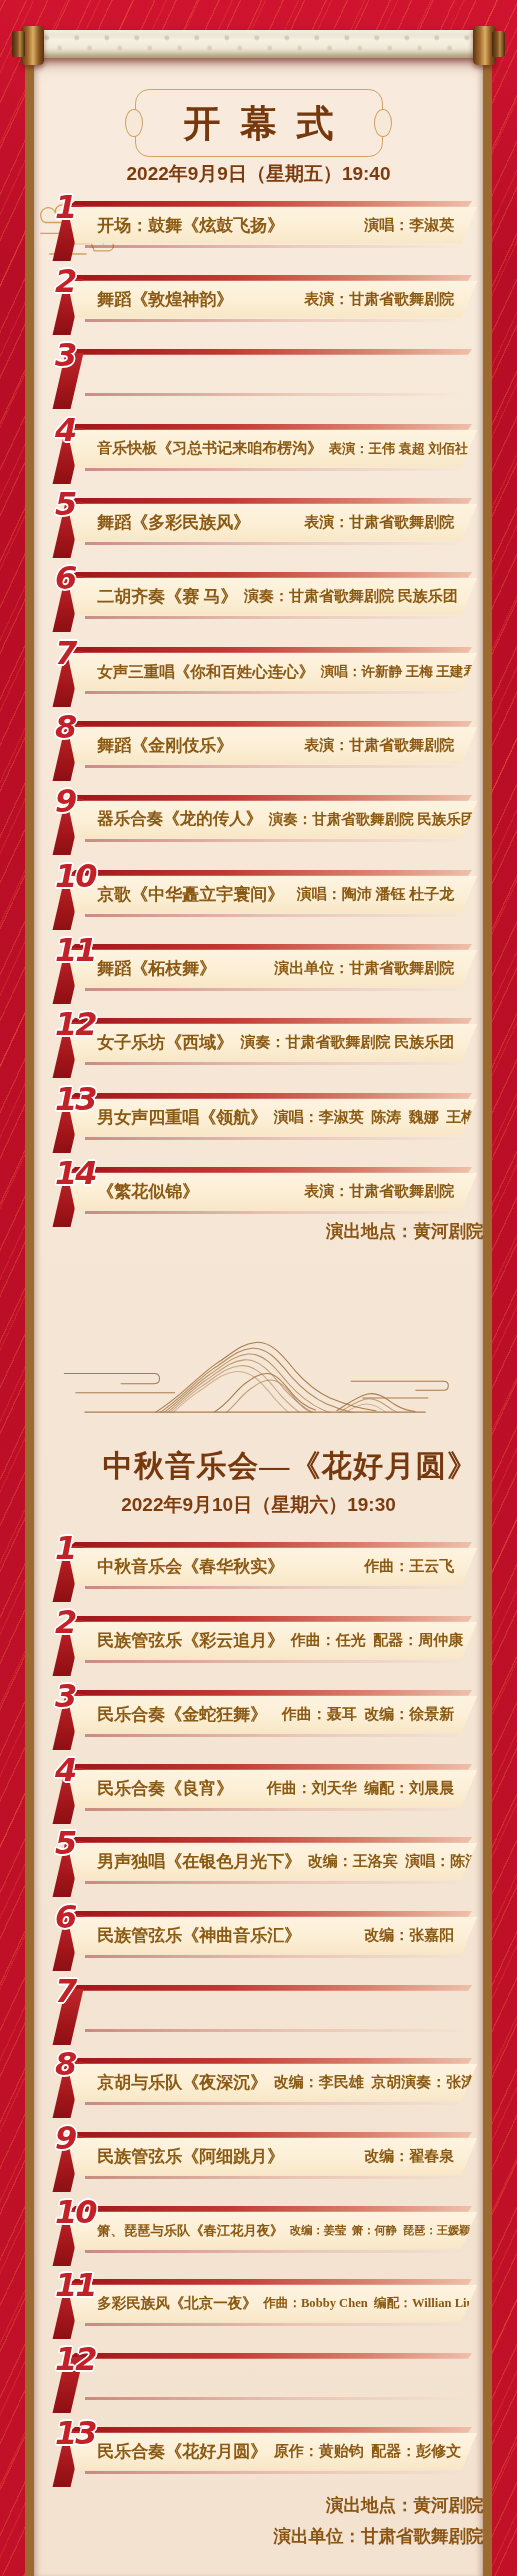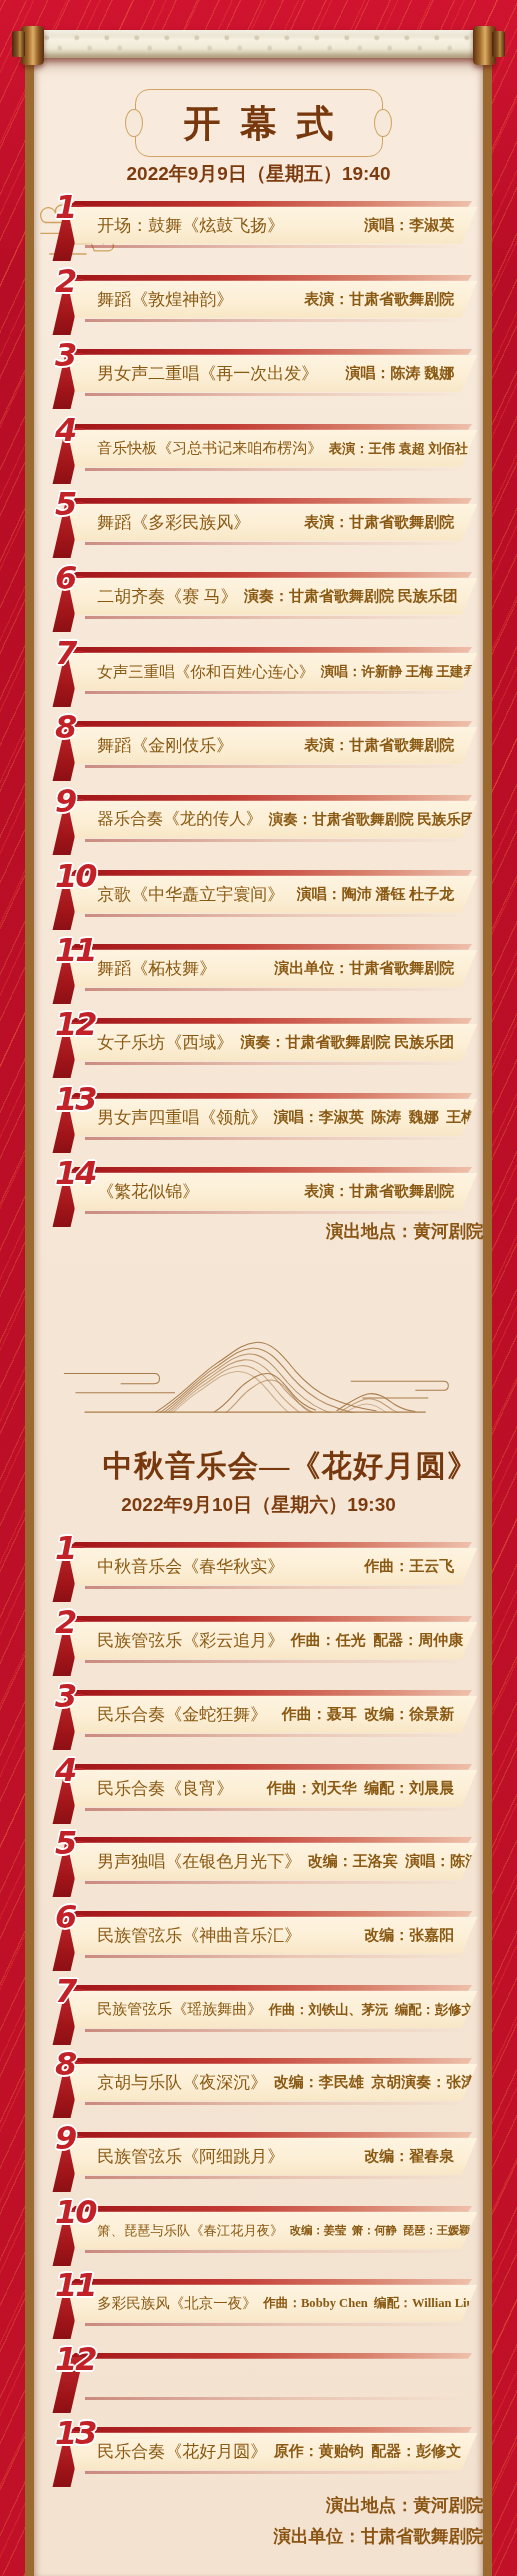--- a/index.html
+++ b/index.html
@@ -72,21 +72,21 @@
     display:flex;align-items:center;justify-content:space-between;gap:6.5px;
     padding:0 23px 0 30px;box-sizing:border-box;}
   .item::after{content:"";position:absolute;left:27px;right:14.2px;top:44px;height:3.2px;
     background:linear-gradient(90deg,rgba(150,30,25,.45),rgba(205,120,100,.28) 55%,rgba(205,120,100,0));
     filter:blur(0.6px);}
   .num{position:absolute;left:-3.2px;top:-9.7px;z-index:2;
     font-family:"DejaVu Sans","Liberation Sans",sans-serif;
     font-size:32px;font-weight:900;font-style:italic;letter-spacing:-1.9px;color:#c32128;line-height:1;
     text-shadow:-1.6px 0 #fff,1.6px 0 #fff,0 -1.6px #fff,0 1.6px #fff,
                 -1.3px -1.3px #fff,1.3px 1.3px #fff,-1.3px 1.3px #fff,1.3px -1.3px #fff;}
-  .song{font-size:17px;font-weight:400;color:#8a5913;white-space:pre;line-height:1;}
+  .song{font-size:17px;font-weight:700;color:#8a5913;white-space:pre;line-height:1;}
   .credit{font-size:15px;font-weight:700;color:#8a5913;white-space:pre;line-height:1;}
   
   .cloud{position:absolute;top:134px;left:-2.6px;}
   .mountain{position:absolute;top:1257px;left:50%;transform:translateX(-50%);}
 </style>
 </head>
 <body>
 
 <div class="paper">
 
@@ -120,24 +120,20 @@
     <div class="num">2</div>
     <div class="band">
       <span class="song">舞蹈《敦煌神韵》</span>
       <span class="credit">表演：甘肃省歌舞剧院</span>
     </div>
   </div>
       <div class="item" style="top: 292px;">
     <div class="strip"></div>
     <div class="wedge"></div>
     <div class="num">3</div>
-    <div class="band">
-      <span class="song">男女声二重唱《再一次出发》</span>
-      <span class="credit">演唱：陈涛 魏娜</span>
-    </div>
   </div>
       <div class="item" style="top: 367px;">
     <div class="strip"></div>
     <div class="wedge"></div>
     <div class="num">4</div>
     <div class="band">
       <span class="song" style="font-size: 15px;">音乐快板《习总书记来咱布楞沟》</span>
       <span class="credit" style="font-size: 13.3px;">表演：王伟 袁超 刘佰社</span>
     </div>
   </div>
@@ -319,24 +315,20 @@
     <div class="num">6</div>
     <div class="band">
       <span class="song">民族管弦乐《神曲音乐汇》</span>
       <span class="credit">改编：张嘉阳</span>
     </div>
   </div>
       <div class="item" style="top: 1928px;">
     <div class="strip"></div>
     <div class="wedge"></div>
     <div class="num">7</div>
-    <div class="band">
-      <span class="song" style="font-size: 15px;">民族管弦乐《瑶族舞曲》</span>
-      <span class="credit" style="font-size: 13.3px;">作曲：刘铁山、茅沅  编配：彭修文</span>
-    </div>
   </div>
       <div class="item" style="top: 2001px;">
     <div class="strip"></div>
     <div class="wedge"></div>
     <div class="num">8</div>
     <div class="band">
       <span class="song">京胡与乐队《夜深沉》</span>
       <span class="credit">改编：李民雄  京胡演奏：张涛</span>
     </div>
   </div>

